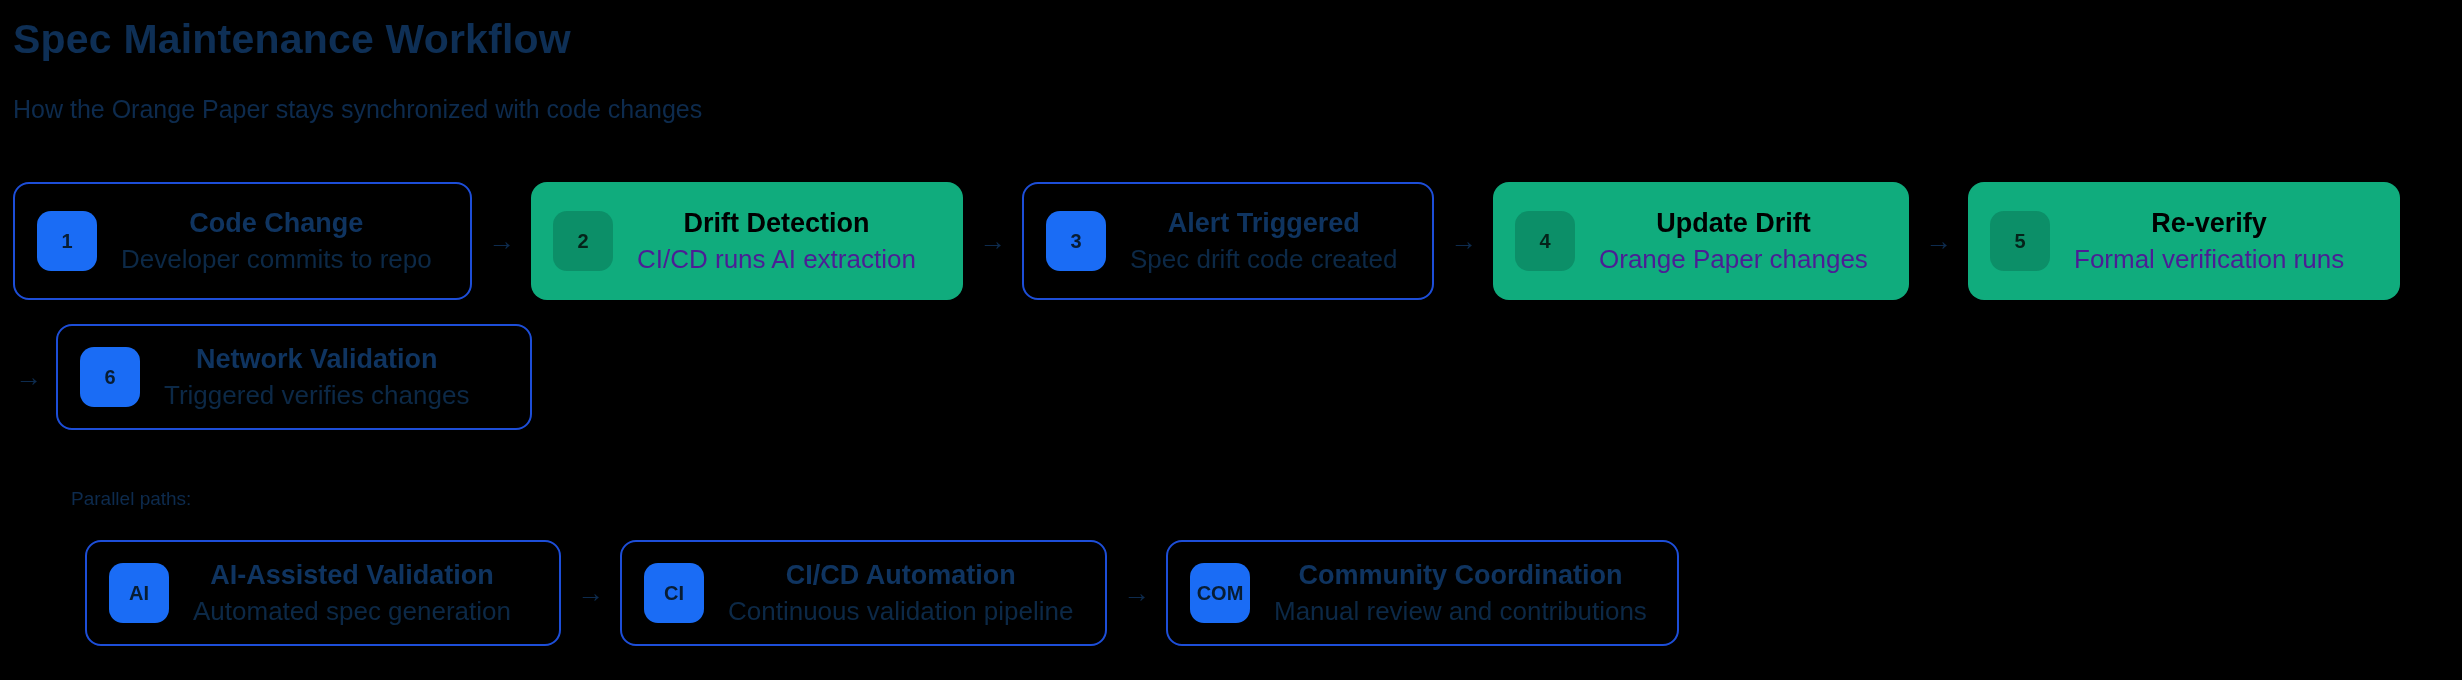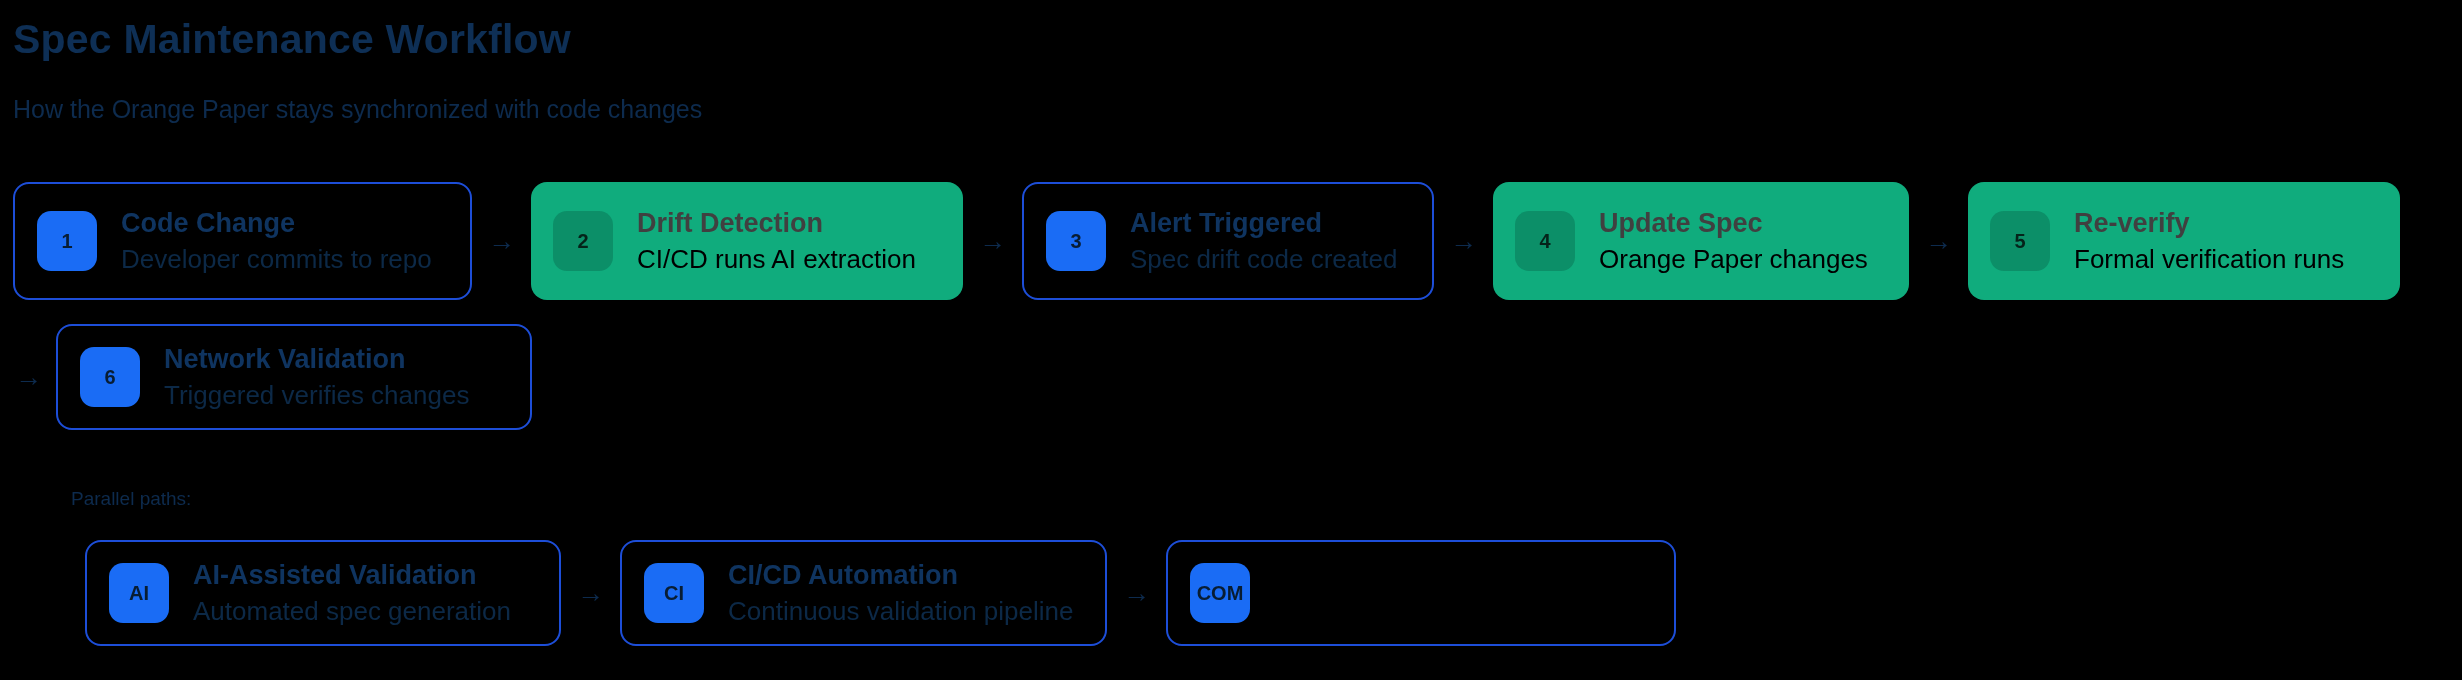--- a/index.html
+++ b/index.html
@@ -45,27 +45,27 @@
     width: 60px; height: 60px;
     border-radius: 14px;
     display: flex; align-items: center; justify-content: center;
     font-weight: 700; font-size: 20px;
     flex: 0 0 auto;
     color: #081d33;
   }
   .badge.blue { background: #1a6cf5; }
   .badge.green { background: #0c8f68; color: #05231a; }
 
-  .card-title { font-size: 27px; font-weight: 700; line-height: 1.2; }
+  .card-title { font-size: 27px; font-weight: 700; line-height: 1.2; text-align: center; }
   .card-desc  { font-size: 26px; margin-top: 5px; }
 
   .card.dark .card-title { color: #0f3460; }
   .card.dark .card-desc  { color: #0c2947; }
-  .card.green .card-title { color: #404040; }
-  .card.green .card-desc  { color: #000000; }
+  .card.green .card-title { color: #000000; }
+  .card.green .card-desc  { color: #4c1d95; }
 
   .arrow {
     color: #0d2b4e;
     font-size: 27px;
     margin: 0 16px;
     flex: 0 0 auto;
   }
   .row-2 .arrow:first-child { margin: 0 14px 0 2px; }
 
   .parallel-label {
@@ -110,21 +110,21 @@
         <div class="card-title">Alert Triggered</div>
         <div class="card-desc">Spec drift code created</div>
       </div>
     </div>
 
     <span class="arrow">→</span>
 
     <div class="card green" style="min-width:416px">
       <span class="badge green">4</span>
       <div class="card-text">
-        <div class="card-title">Update Spec</div>
+        <div class="card-title">Update Drift</div>
         <div class="card-desc">Orange Paper changes</div>
       </div>
     </div>
 
     <span class="arrow">→</span>
 
     <div class="card green" style="min-width:432px">
       <span class="badge green">5</span>
       <div class="card-text">
         <div class="card-title">Re-verify</div>
@@ -165,17 +165,21 @@
       <div class="card-text">
         <div class="card-title">CI/CD Automation</div>
         <div class="card-desc">Continuous validation pipeline</div>
       </div>
     </div>
 
     <span class="arrow">→</span>
 
     <div class="card dark small" style="min-width:510px">
       <span class="badge blue">COM</span>
+      <div class="card-text">
+        <div class="card-title">Community Coordination</div>
+        <div class="card-desc">Manual review and contributions</div>
+      </div>
     </div>
 
   </div>
 
 </div>
 
 </body></html>

